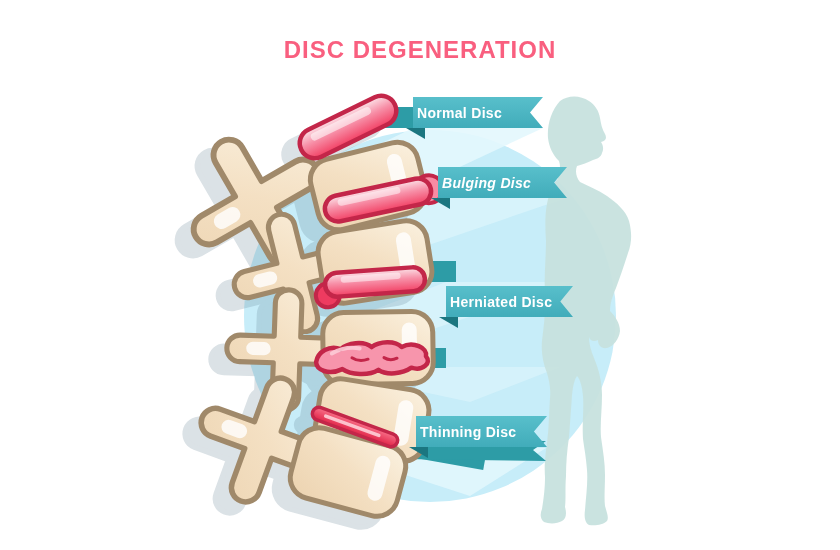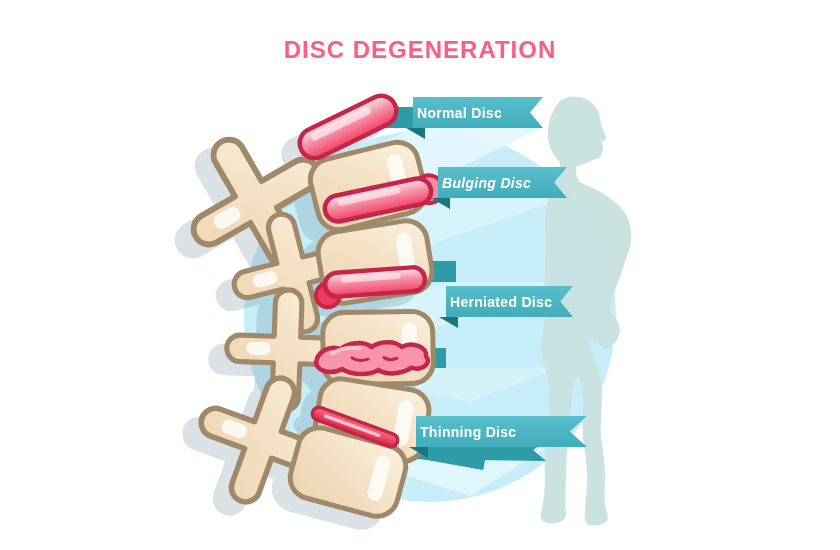--- a/index.html
+++ b/index.html
@@ -28,21 +28,21 @@
   }
   .banner-fold{
     position:absolute;left:-7px;bottom:-11px;width:19px;height:11px;
     background:var(--banner-fold,#1B7680);
     clip-path:polygon(0 0,100% 0,100% 100%);
   }
   .b1{left:413px;top:97px;width:130px;}
   .b2{left:438px;top:167px;width:129px;font-style:italic;}
   .b3{left:446px;top:266px;width:127px;margin-top:20px;}
   .b4{left:437px;top:336px;width:151px;}
-  .b5{left:416px;top:416px;width:131px;padding-left:40px;}
+  .b5{left:416px;top:416px;width:131px;}
   .bone{fill:url(#gBone);stroke:var(--bone-outline,#A0896A);stroke-width:5;stroke-linejoin:round;}
   .disc{fill:url(#gDisc);stroke:var(--disc-outline,#C32649);stroke-width:4.5;stroke-linejoin:round;}
   .discRed{fill:url(#gDiscRed);stroke:var(--disc-outline,#C32649);stroke-width:3.5;}
   .hl{fill:#fff;opacity:.8;}
   .wedge{fill:var(--wedge-fill,#E3F7FD);}
   .tail{fill:var(--banner-tail,#2D9CA6);}
 </style>
 </head>
 <body>
 

